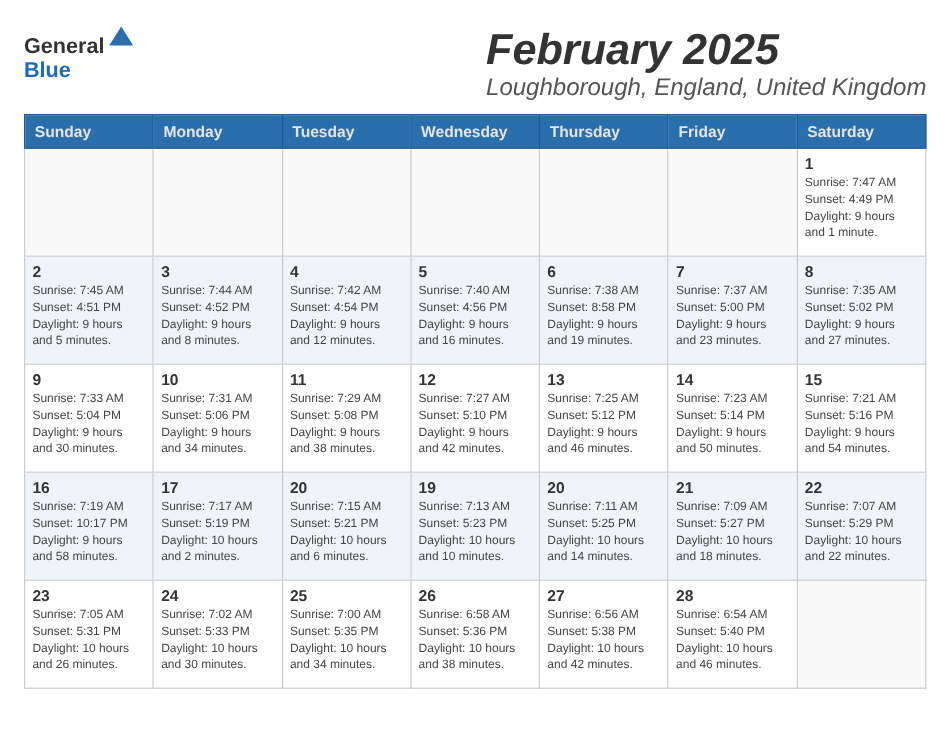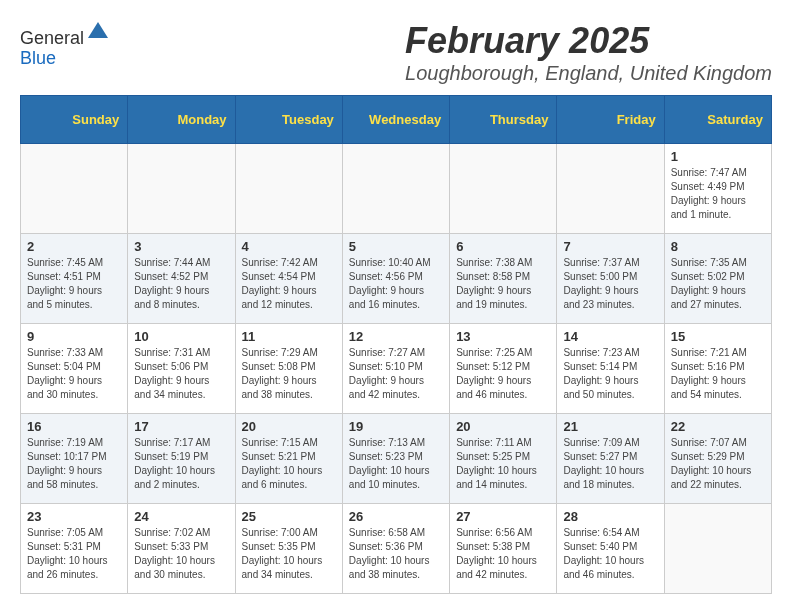--- a/index.html
+++ b/index.html
@@ -15,21 +15,21 @@
       justify-content: space-between;
       align-items: flex-start;
       margin-bottom: 10px;
     }
     .logo {
       display: flex;
       align-items: center;
     }
     .logo-text {
       font-size: 18px;
-      font-weight: normal;
+      font-weight: bold;
       line-height: 1.1;
     }
     .logo-general { color: #333; }
     .logo-blue { color: #1a6bbf; }
     .logo-icon {
       width: 24px;
       height: 24px;
       margin-left: 2px;
     }
     .title-block {
@@ -45,23 +45,23 @@
       font-size: 20px;
       color: #555;
     }
     .calendar {
       width: 100%;
       border-collapse: collapse;
       border: 1px solid #ccc;
     }
     .calendar th {
       background-color: #2a6fad;
-      color: #fde047;
-      text-align: right;
-      padding: 16px 8px;
+      color: #e5e5e5;
+      text-align: left;
+      padding: 6px 8px;
       font-size: 13px;
       border: 1px solid #1e5a9a;
     }
     .calendar td {
       vertical-align: top;
       border: 1px solid #ccc;
       padding: 5px 6px;
       width: calc(100% / 7);
       height: 90px;
       background: #fff;
@@ -152,21 +152,21 @@
 Daylight: 9 hours and 8 minutes.</div>
         </td>
         <td>
           <span class="day-number">4</span>
           <div class="day-info">Sunrise: 7:42 AM
 Sunset: 4:54 PM
 Daylight: 9 hours and 12 minutes.</div>
         </td>
         <td>
           <span class="day-number">5</span>
-          <div class="day-info">Sunrise: 10:40 AM
+          <div class="day-info">Sunrise: 7:40 AM
 Sunset: 4:56 PM
 Daylight: 9 hours and 16 minutes.</div>
         </td>
         <td>
           <span class="day-number">6</span>
           <div class="day-info">Sunrise: 7:38 AM
 Sunset: 8:58 PM
 Daylight: 9 hours and 19 minutes.</div>
         </td>
         <td>

